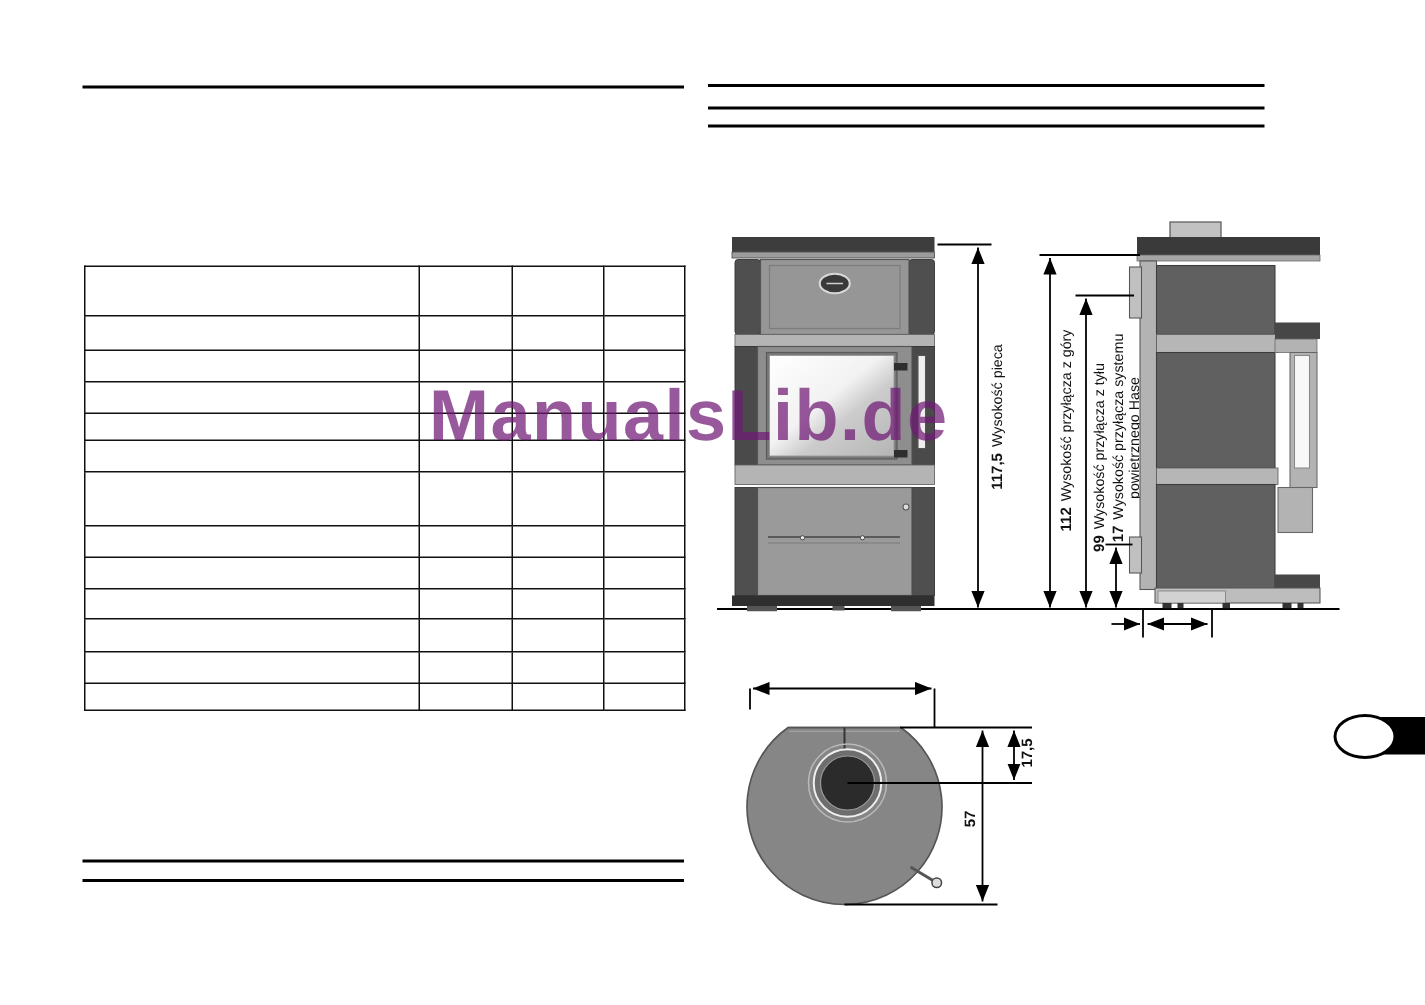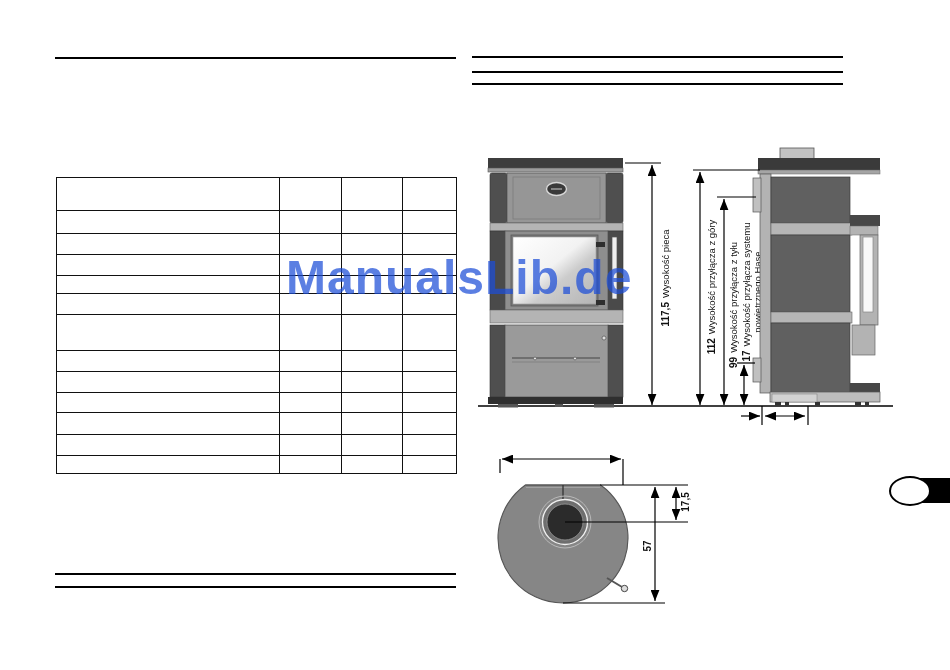--- a/index.html
+++ b/index.html
@@ -10,21 +10,21 @@
   table.spec{position:absolute;left:56px;top:177px;width:401px;border-collapse:collapse;table-layout:fixed;}
   table.spec td{border:1.5px solid #111;padding:0;}
   
   .vlabel{position:absolute;transform:translate(-50%,-50%) rotate(-90deg);
           white-space:nowrap;font-size:9.5px;color:#111;line-height:1.15;}
   .vlabel b{margin-right:4px;font-size:10px;}
   .vlabel.wrap{white-space:normal;width:152px;text-align:center;}
   .vlabel.num{font-weight:bold;font-size:10px;}
   
   .watermark{position:absolute;left:286px;top:254px;font-size:48px;font-weight:bold;
-             letter-spacing:1px;color:#1d4ed8;opacity:0.72;z-index:50;line-height:1;}
+             letter-spacing:1px;color:#701a75;opacity:0.72;z-index:50;line-height:1;}
   
   .tab{position:absolute;left:901px;top:478px;width:49px;height:25px;background:#000;z-index:20;}
   .oval{position:absolute;left:889px;top:476px;width:38px;height:26px;background:#fff;
         border:2px solid #000;border-radius:50%;z-index:21;}
   svg.drawing{position:absolute;left:460px;top:140px;z-index:10;}
 </style>
 </head>
 <body>
 
 <div class="page">

